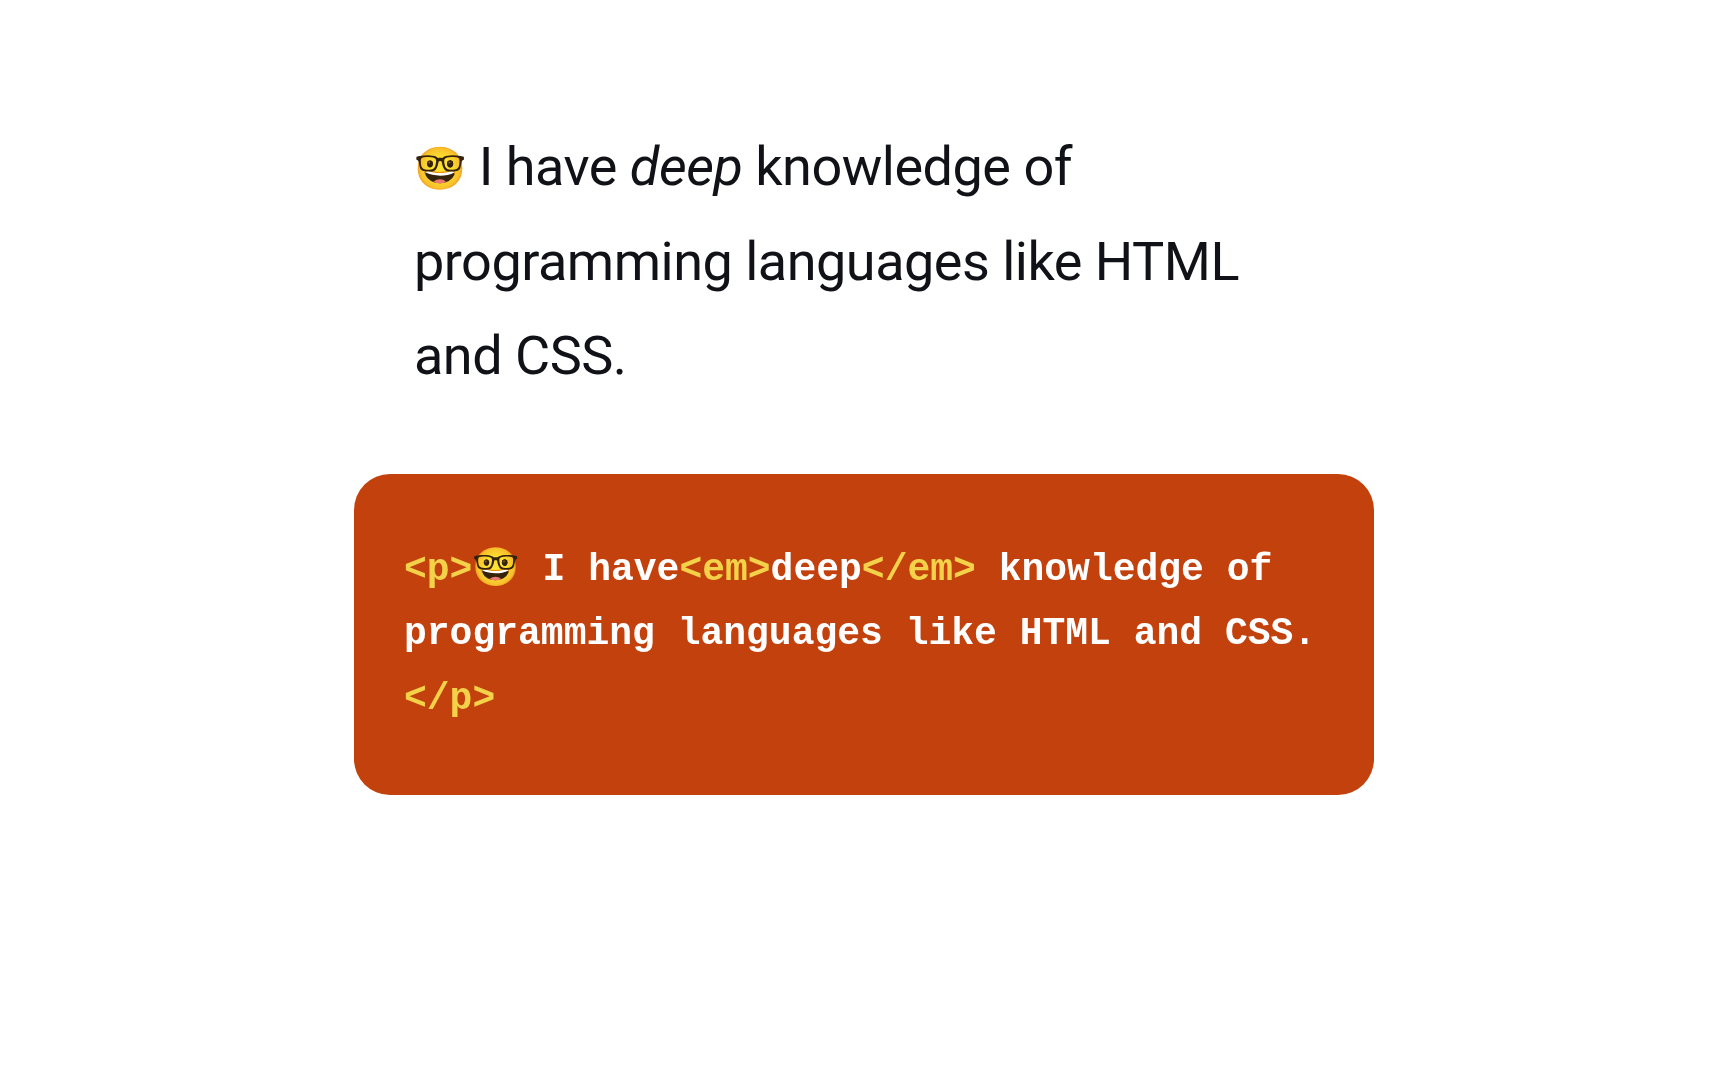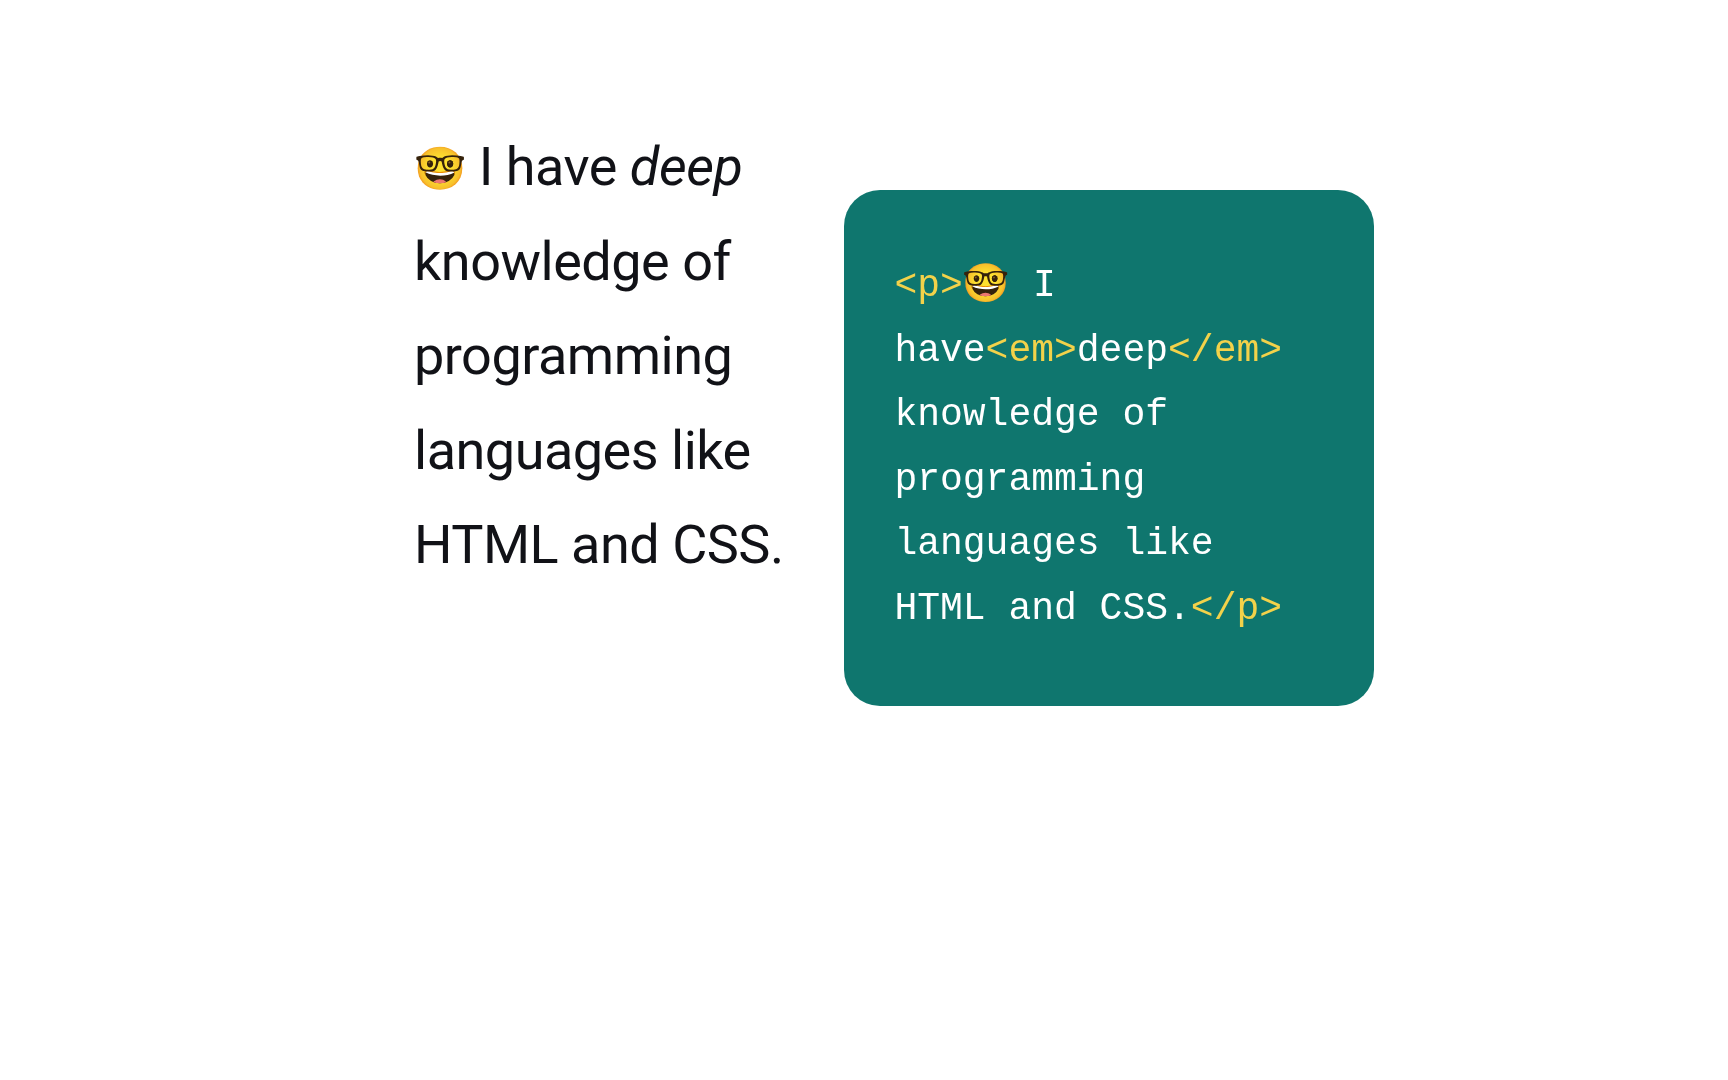--- a/index.html
+++ b/index.html
@@ -13,49 +13,50 @@
       background: #ffffff;
       font-family: -apple-system, BlinkMacSystemFont, "Segoe UI", Roboto, Helvetica, Arial, sans-serif;
       display: flex;
       flex-direction: column;
       align-items: center;
       padding-top: 120px;
     }
     .container {
       width: 1020px;
       display: flex;
-      flex-direction: row;
+      flex-direction: column;
     }
     .paragraph {
       font-size: 54px;
       line-height: 1.75;
       color: #111217;
       font-weight: 400;
       margin-left: 60px;
       margin-right: 40px;
       letter-spacing: -0.5px;
     }
     .paragraph .emoji {
       font-size: 42px;
       vertical-align: 2px;
     }
     .paragraph em {
       font-style: italic;
     }
     .code-block {
       margin-top: 70px;
-      background: #0f766e;
+      background: #c2410c;
       border-radius: 36px;
       padding: 64px 50px;
       font-family: "SFMono-Regular", Consolas, "Liberation Mono", Menlo, Courier, monospace;
       font-size: 38px;
       line-height: 1.7;
       color: #ffffff;
       white-space: pre-wrap;
       word-wrap: break-word;
+      font-weight: bold;
     }
     .code-block .tag {
       color: #f3d24a;
     }
     .code-block .txt {
       color: #ffffff;
     }
   </style>
 </head>
 <body>

